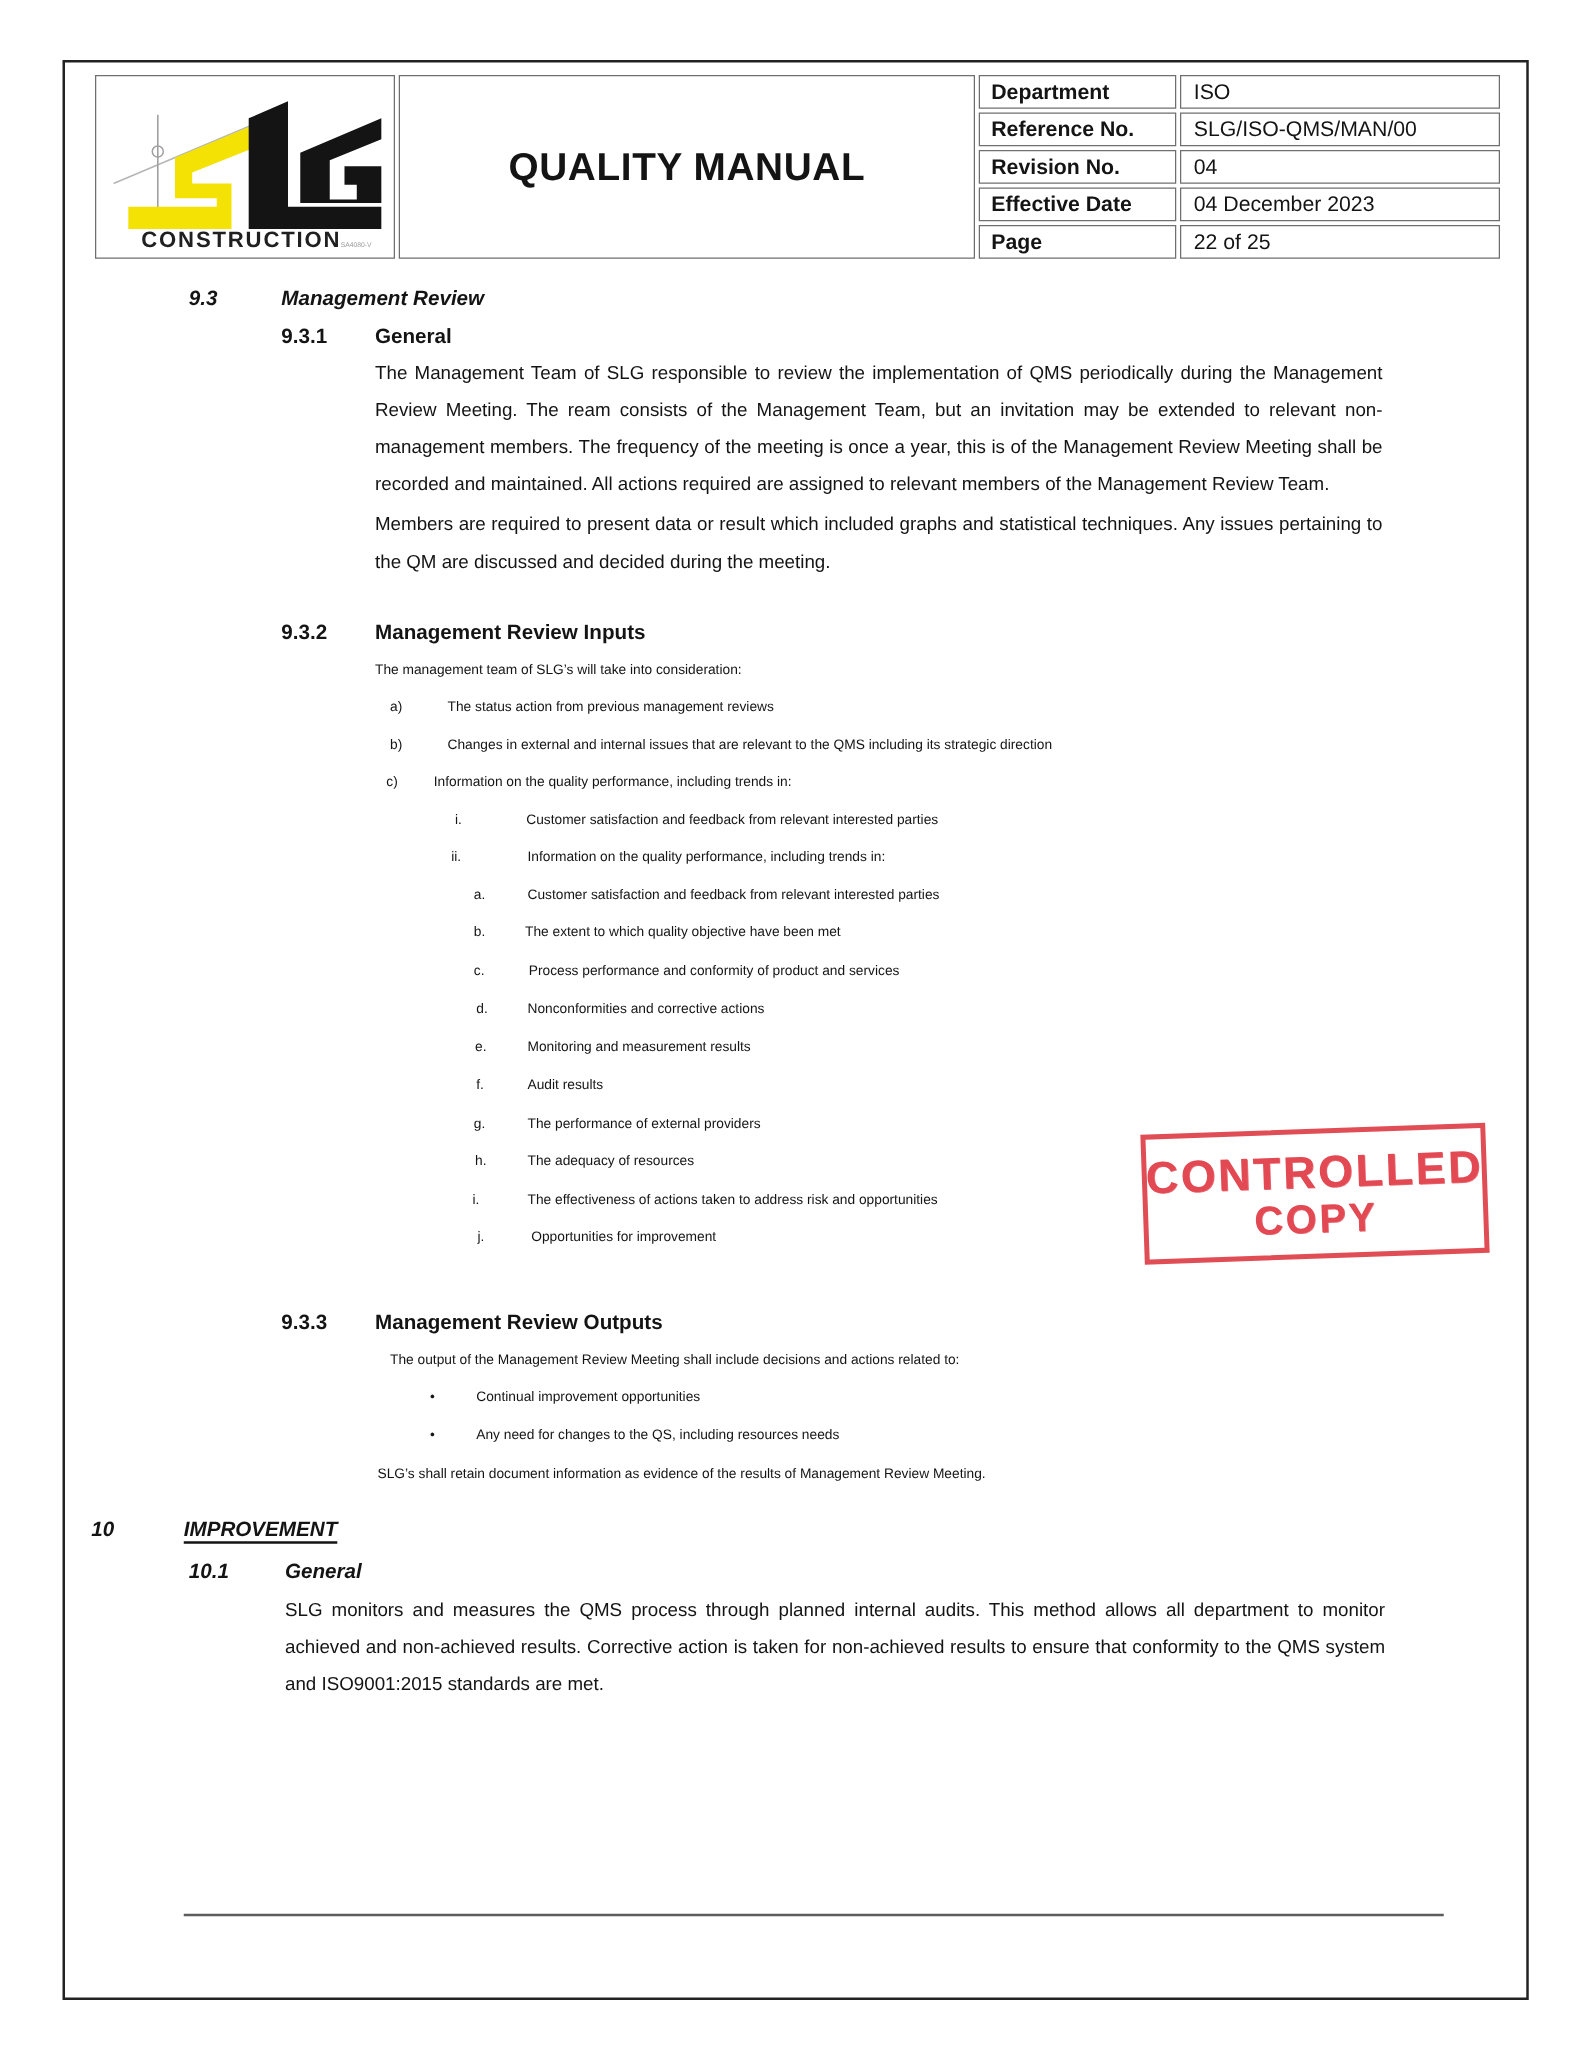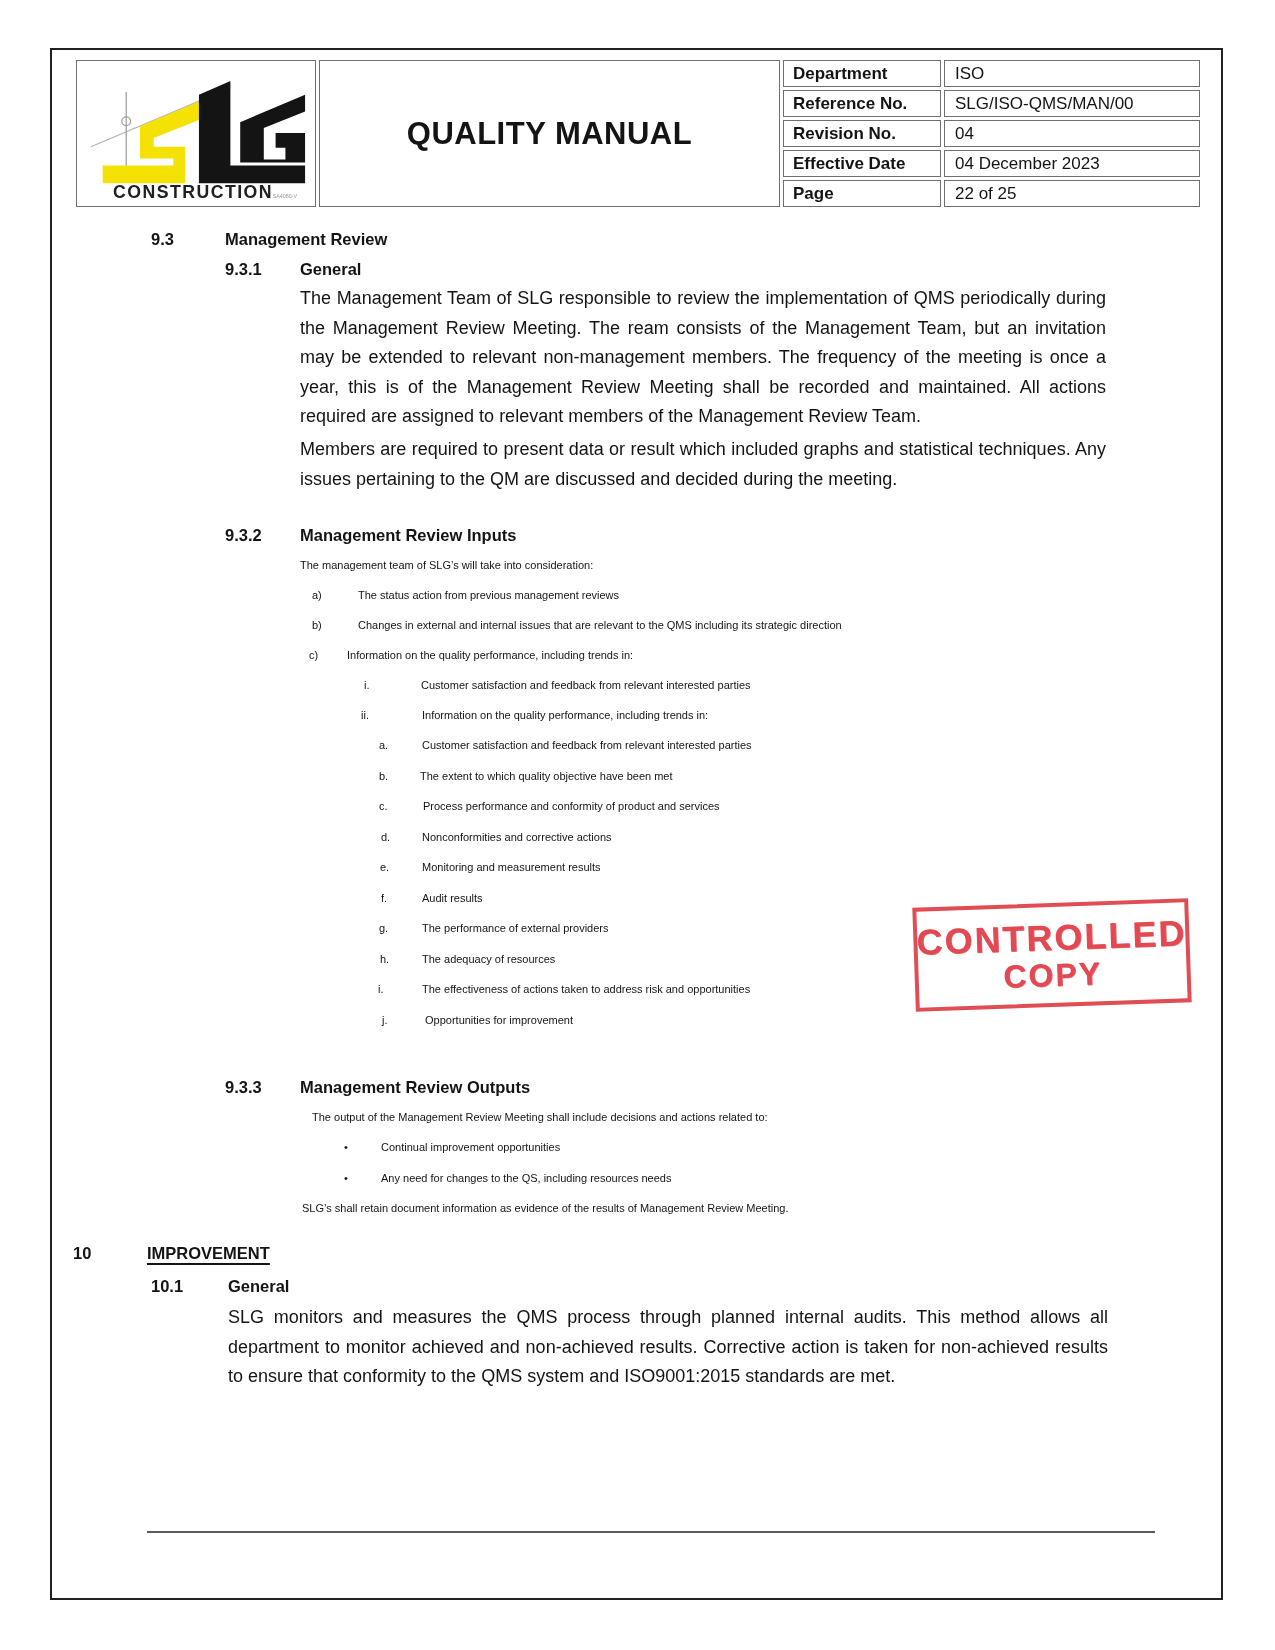--- a/index.html
+++ b/index.html
@@ -23,24 +23,24 @@
   .hdr .cell { border:1.5px solid #6f6f6f; background:#fff; display:flex; align-items:center; overflow:hidden; }
   .hdr .logo-cell  { grid-column:1; grid-row:1/span 5; justify-content:center; }
   .hdr .title-cell { grid-column:2; grid-row:1/span 5; justify-content:center; }
   .hdr .lbl { grid-column:3; font-weight:bold; font-size:17px; padding-left:9px; }
   .hdr .val { grid-column:4; font-size:17px; padding-left:10px; }
   .doc-title { font-size:31px; font-weight:bold; letter-spacing:0.5px; }
   
   .body-flow { position:absolute; left:0; top:224px; width:1275px; }
   .hline { position:relative; height:30px; line-height:30px; font-size:16.5px;font-weight:bold; }
   .hline .num, .hline .ttl { position:absolute; white-space:nowrap; }
-  .bold { font-weight:bold; }
+  .bold { font-weight:bold;font-style:italic; }
   .uline { text-decoration:underline; text-decoration-thickness:2px; text-underline-offset:4px; }
   .para {
-    position:relative; font-size:18px; line-height:29.6px;
+    position:relative; font-size:15px; line-height:29.6px;
     text-align:justify; text-justify:inter-word;
   }
   .li { position:relative; height:30px; line-height:30px; font-size:11px; }
   .li .m { position:absolute; white-space:nowrap; }
   .li .t { position:absolute; white-space:nowrap; }
   .li30 { height:30.5px; line-height:30.5px; }
   
   .stamp {
     position:absolute; left:914px; top:903px; width:268px; height:96px;
     border:4px solid #df4049; transform:rotate(-2deg);

